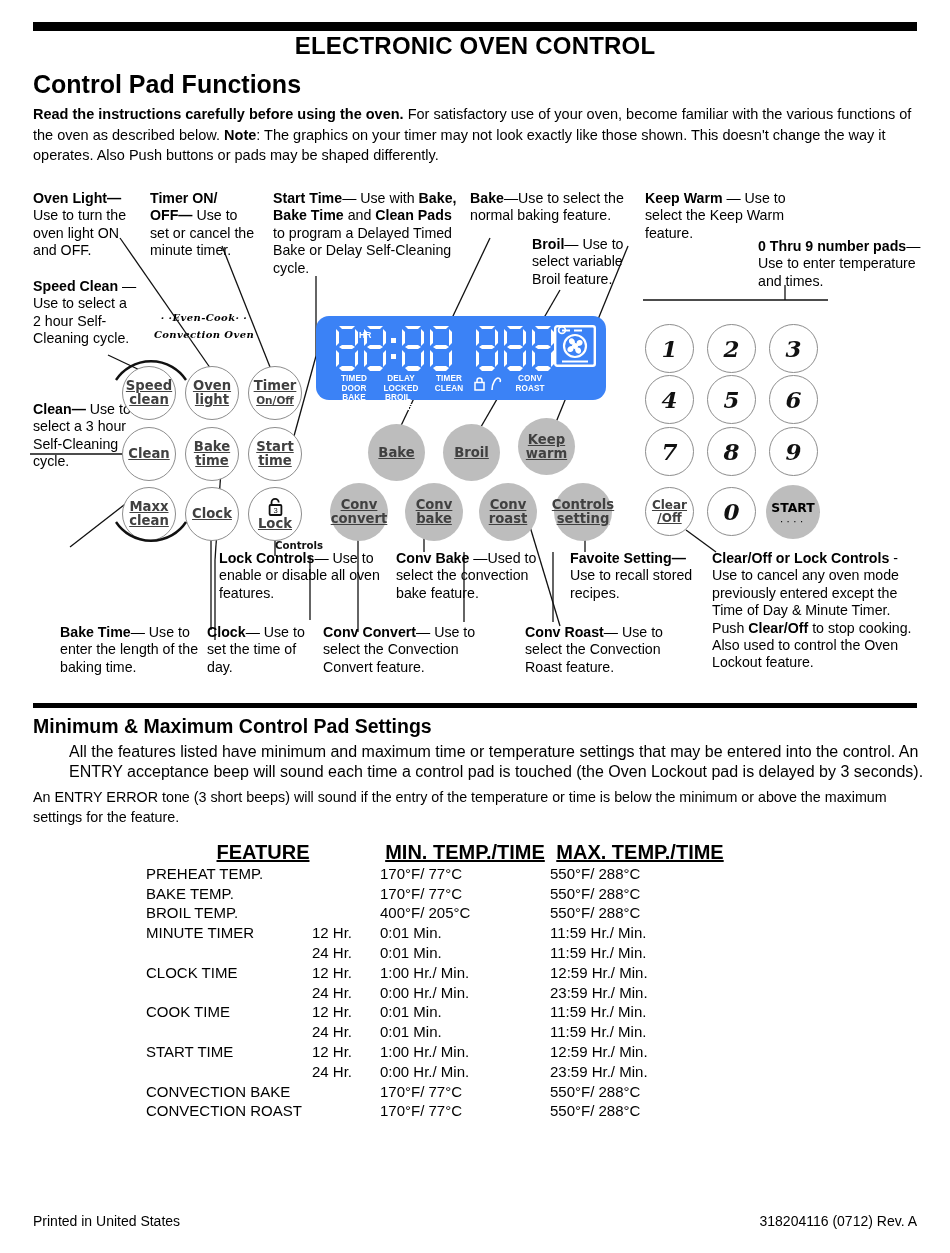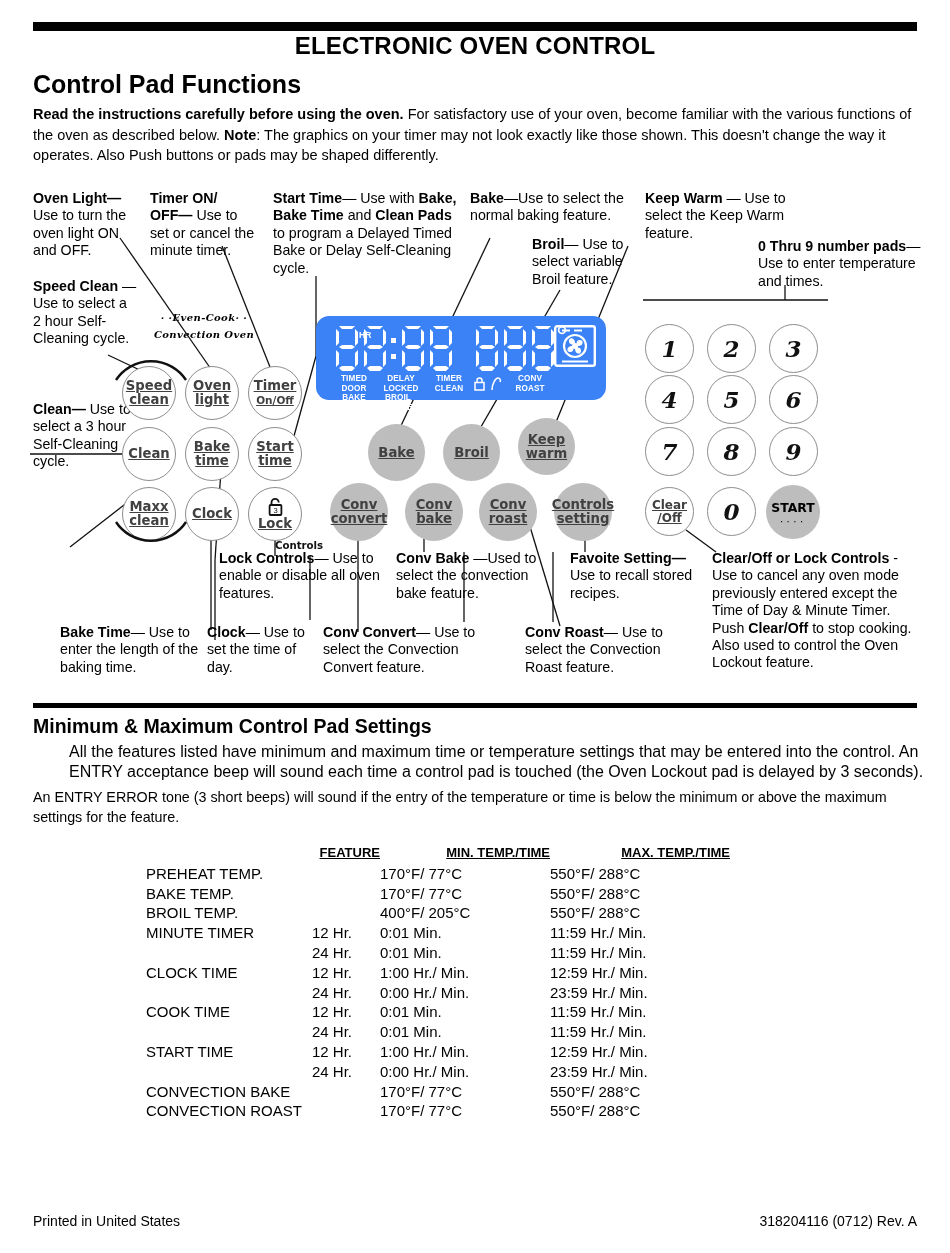--- a/index.html
+++ b/index.html
@@ -54,22 +54,22 @@
 
   
   #botbar{position:absolute;left:33px;top:703px;width:884px;height:5px;background:#000;}
   #sec2-title{position:absolute;left:33px;top:715px;font-size:19.5px;font-weight:bold;}
   #p1{position:absolute;left:33px;top:742px;width:886px;font-size:16px;line-height:19.5px;margin-left:36px;}
   #p2{position:absolute;left:33px;top:788px;width:886px;font-size:14.3px;line-height:19.5px;}
 
   
   #spec-table{position:absolute;left:146px;top:843px;font-size:15px;line-height:19.8px;}
   #spec-table table{border-collapse:collapse;}
-  #spec-table th{text-align:right;font-weight:bold;text-decoration:underline;
-    padding:0 0 1px 0;font-size:13px;}
+  #spec-table th{text-align:center;font-weight:bold;text-decoration:underline;
+    padding:0 0 1px 0;font-size:20px;}
   #spec-table td{text-align:left;font-weight:normal;padding:0;font-size:15px;
     white-space:nowrap;}
   .c-feat{width:166px;}
   .c-hr{width:68px;}
   .c-min{width:170px;}
   .c-max{width:180px;}
 
   
   #foot-left{position:absolute;left:33px;top:1213px;font-size:14px;}
   #foot-right{position:absolute;right:33px;top:1213px;font-size:14px;}

